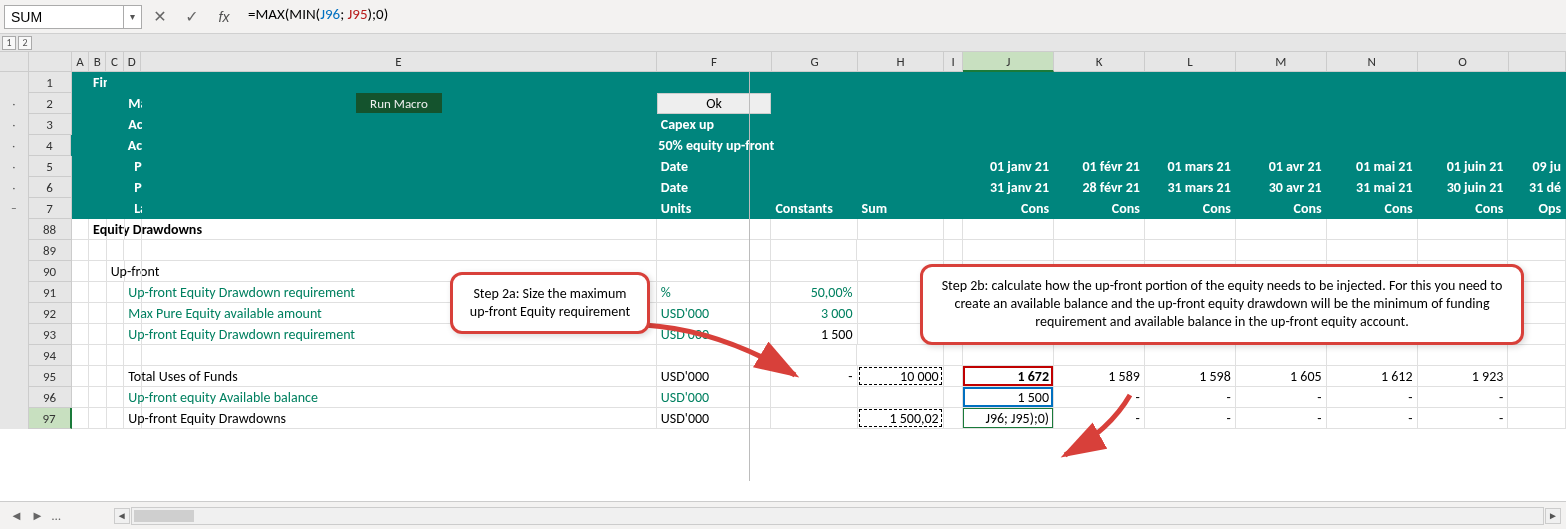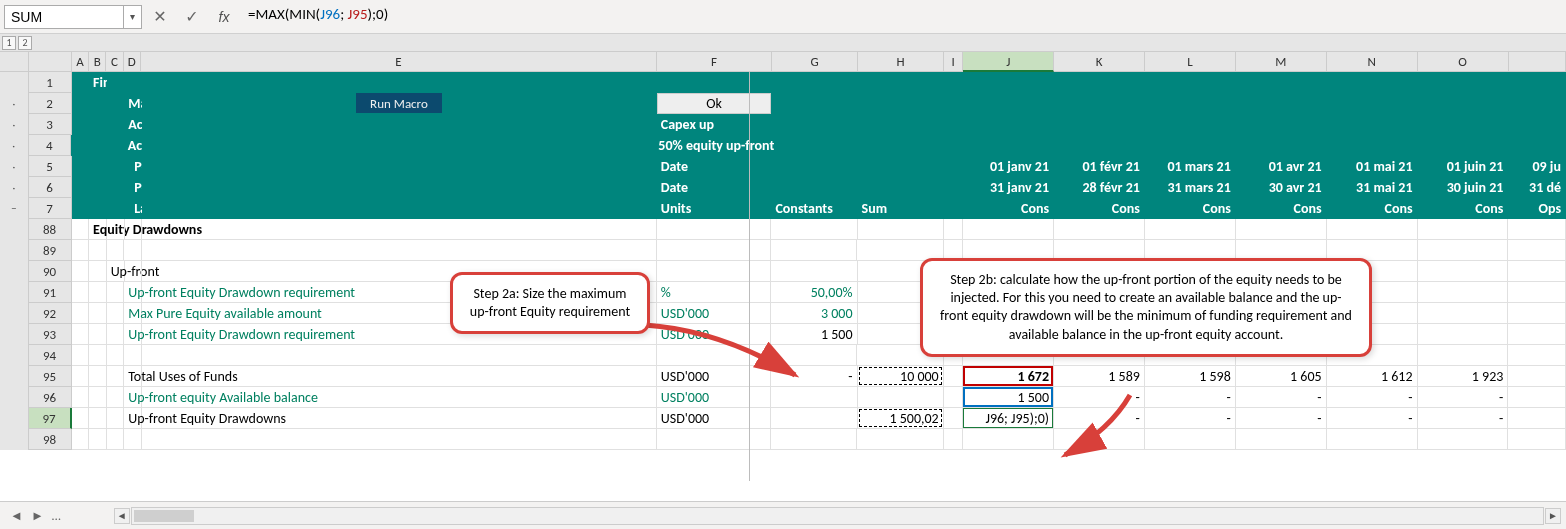--- a/index.html
+++ b/index.html
@@ -134,21 +134,21 @@
   .cJ{width:95px}
   .cK{width:95px}
   .cL{width:95px}
   .cM{width:95px}
   .cN{width:95px}
   .cO{width:95px}
   .cP{width:60px}
 
   
   .macro-btn {
-    background:#0c4a6e;color:#eee;padding:12px 14px;border-radius:2px;font-size:13px;
+    background:#14532d;color:#eee;padding:12px 14px;border-radius:2px;font-size:13px;
   }
   .ok-cell { background:#eee !important; color:#000 !important; justify-content:center;border:1px solid #ccc !important;}
 
   
   .ants { position:relative; }
   .ants::after{
     content:'';position:absolute;inset:1px;border:1px dashed #000;pointer-events:none;
   }
   .sel-red { position:relative;font-weight:bold;}
   .sel-red::after{content:'';position:absolute;inset:0;border:2px solid #c00000;pointer-events:none;}
@@ -597,58 +597,38 @@
     <div class="cell cI"></div>
     <div class="cell cJ right sel-green">J96; J95);0)</div>
     <div class="cell cK right">-</div>
     <div class="cell cL right">-</div>
     <div class="cell cM right">-</div>
     <div class="cell cN right">-</div>
     <div class="cell cO right">-</div>
     <div class="cell cP"></div>
   </div>
 
-  <div class="row">
-    <div class="ol"></div>
-      <div class="rh">98</div>
-    <div class="cell cA"></div>
-      <div class="cell cB"></div>
-      <div class="cell cC"></div>
-      <div class="cell cD"></div>
-      <div class="cell cE"></div>
-      <div class="cell cF"></div>
-      <div class="cell cG"></div>
-      <div class="cell cH"></div>
-      <div class="cell cI"></div>
-      <div class="cell cJ"></div>
-      <div class="cell cK"></div>
-      <div class="cell cL"></div>
-      <div class="cell cM"></div>
-      <div class="cell cN"></div>
-      <div class="cell cO"></div>
-      <div class="cell cP"></div>
-  </div>
 
 </div>
 
 <div class="vbar"></div>
 
 <div class="callout" style="left:450px;top:272px;width:200px">
   <span>Step 2a: Size the maximum up-front Equity requirement</span>
 </div>
 <svg class="arrow" style="left:640px;top:320px" width="170" height="70">
   <defs>
       <marker id="ah1" markerWidth="10" markerHeight="10" refX="8" refY="3" orient="auto">
         <path d="M0,0 L0,6 L9,3 z" fill="#d8403a"></path>
       </marker>
     </defs>
   <path d="M5,5 Q80,10 155,55" stroke="#d8403a" stroke-width="5" fill="none" marker-end="url(#ah1)"></path>
 </svg>
 
-<div class="callout" style="left:920px;top:258px;width:452px">
+<div class="callout" style="left:920px;top:264px;width:604px">
   <span>Step 2b: calculate how the up-front portion of the equity needs to be injected. For this you need to create an available balance and the up-front equity drawdown will be the minimum of funding requirement and available balance in the up-front equity account.</span>
 </div>
 <svg class="arrow" style="left:1050px;top:390px" width="100" height="80">
   <defs>
       <marker id="ah2" markerWidth="10" markerHeight="10" refX="8" refY="3" orient="auto">
         <path d="M0,0 L0,6 L9,3 z" fill="#d8403a"></path>
       </marker>
     </defs>
   <path d="M80,5 Q60,40 15,65" stroke="#d8403a" stroke-width="5" fill="none" marker-end="url(#ah2)"></path>
 </svg>

